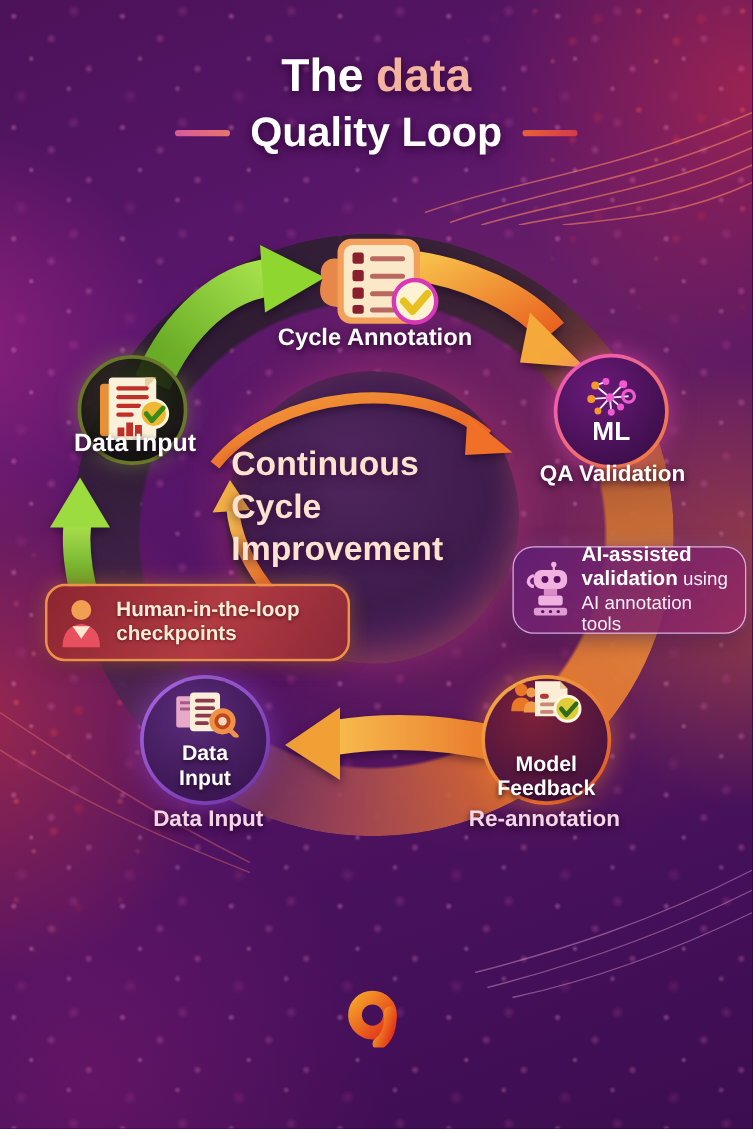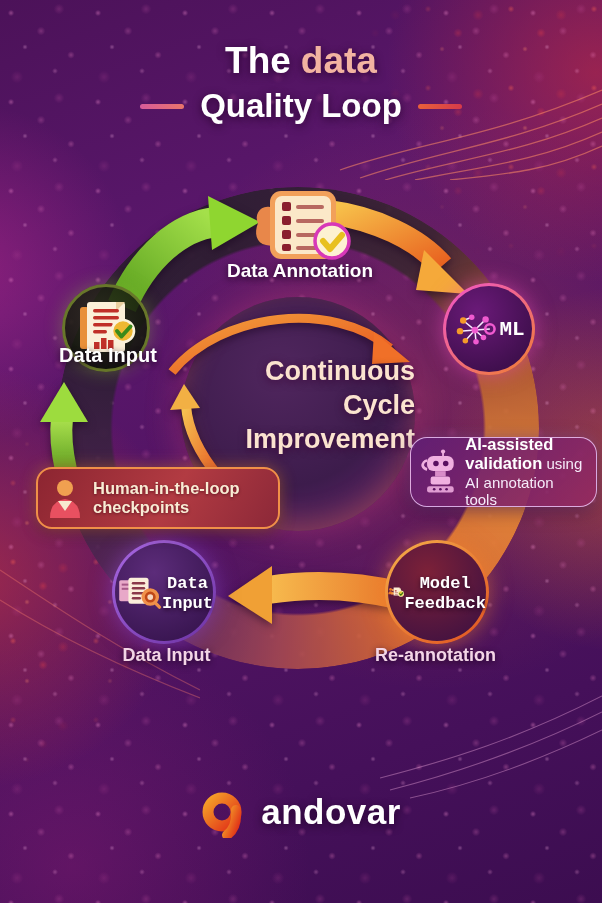--- a/index.html
+++ b/index.html
@@ -58,22 +58,22 @@
   .inner-disc{position:absolute;left:181px;top:297px;width:234px;height:234px;border-radius:50%;
     background:radial-gradient(circle at 42% 32%, #50265e 0%, #3d1c4c 55%, #5a2266 82%, #7a2c6e 100%);
     box-shadow:0 0 34px rgba(220,70,130,.35), inset 0 -10px 26px rgba(242,120,60,.28);}
   .arrow{position:absolute;pointer-events:none;filter:drop-shadow(0 3px 4px rgba(20,0,25,.5));}
   
   .node-label{position:absolute;text-align:center;color:#fff;font-weight:700;
     text-shadow:0 2px 6px rgba(30,0,35,.9);}
   .sub-label{position:absolute;text-align:center;color:#f3d5e6;font-weight:600;font-size:18px;
     text-shadow:0 2px 6px rgba(30,0,35,.85);}
   .circle-node{position:absolute;border-radius:50%;padding:3px;box-sizing:border-box;}
-  .circle-node .inner{width:100%;height:100%;border-radius:50%;display:flex;flex-direction:row;
-    align-items:center;justify-content:center;font-family:Liberation Mono, monospace;}
+  .circle-node .inner{width:100%;height:100%;border-radius:50%;display:flex;flex-direction:column;
+    align-items:center;justify-content:center;}
   .qa{left:443px;top:283px;width:92px;height:92px;
     background:linear-gradient(140deg,#f054cc,#f08030);box-shadow:0 0 20px rgba(240,80,190,.5);}
   .qa .inner{background:radial-gradient(circle at 36% 30%, #6a1a78, #400f4e 75%);}
   .qa .ml{color:#fff;font-weight:800;font-size:21px;margin-top:1px;}
   .mf{left:385px;top:540px;width:104px;height:104px;
     background:linear-gradient(140deg,#f5b04a,#e05020);box-shadow:0 0 22px rgba(242,130,45,.55);}
   .mf .inner{background:radial-gradient(circle at 40% 30%, #7c2138, #471340 78%);justify-content:space-between;}
   .mf .txt,.di .txt{color:#fff;font-weight:800;font-size:17px;line-height:1.15;text-align:center;
     text-shadow:0 2px 4px rgba(30,0,30,.8);margin-top:3px;}
   .di{left:112px;top:540px;width:104px;height:104px;
@@ -91,21 +91,21 @@
   .ai-box .t1{font-size:16.5px;font-weight:800;color:#fff;line-height:1.18;}
   .ai-box .t2{font-size:15px;color:#f6ebfa;line-height:1.18;}
   .ai-box .t2 .b{font-weight:800;font-size:16.5px;color:#fff;}
   .hitl-box{left:36px;top:467px;width:244px;height:62px;border-radius:16px;gap:11px;padding:0 10px;
     border:2px solid #f09048;
     background:linear-gradient(120deg,#8c2531,#b23b42 55%,#8c2838);
     box-shadow:0 0 16px rgba(242,145,60,.45), 0 4px 14px rgba(30,0,30,.5);}
   .hitl-box .txt{font-size:16.5px;font-weight:700;color:#f8ecd4;line-height:1.18;
     text-shadow:0 1px 3px rgba(60,0,20,.6);}
   
-  .center-text{position:absolute;left:185px;top:354px;width:230px;text-align:right;
+  .center-text{position:absolute;left:185px;top:354px;width:230px;text-align:left;
     font-size:27px;font-weight:800;color:#fbe3cf;line-height:1.26;
     text-shadow:0 2px 9px rgba(55,0,50,.85);z-index:7;}
   
   .top-icon{position:absolute;left:252px;top:189px;}
   
   .footer{position:absolute;left:0;top:786px;width:602px;display:flex;align-items:center;
     justify-content:center;gap:12px;}
   .brand{color:#fff;font-weight:700;font-size:35px;letter-spacing:.5px;
     text-shadow:0 2px 8px rgba(30,0,35,.8);}
 </style>
@@ -226,41 +226,42 @@
       <rect x="30" y="27" width="9" height="9" rx="2" fill="#8a1f2e"></rect>
       <rect x="44" y="30" width="28" height="4" rx="2" fill="#b86860"></rect>
       <rect x="30" y="41" width="9" height="9" rx="2" fill="#8a1f2e"></rect>
       <rect x="44" y="44" width="28" height="4" rx="2" fill="#b86860"></rect>
       <rect x="30" y="55" width="9" height="7" rx="2" fill="#8a1f2e"></rect>
       <rect x="44" y="57" width="22" height="4" rx="2" fill="#b86860"></rect>
     </g>
     <circle cx="80" cy="52" r="17" fill="#fdf2d2" stroke="#d838b8" stroke-width="3.5"></circle>
     <path d="M71 52 l7 8 l12 -14" fill="none" stroke="#e8c020" stroke-width="6" stroke-linecap="round" stroke-linejoin="round"></path>
   </svg>
-  <div class="node-label" style="left:200px;top:260px;width:200px;font-size:19px">Data Annotation</div>
+  <div class="node-label" style="left:200px;top:260px;width:200px;font-size:19px">Cycle Annotation</div>
 
   <div class="circle-node qa">
     <div class="inner">
       <svg width="46" height="32" viewBox="0 0 38 30">
         <g stroke="#f8eaff" stroke-width="1.4" fill="none">
           <path d="M18 16 L7 7 M18 16 L4 17 M18 16 L9 26 M18 16 L19 27 M18 16 L28 6 M18 16 L32 15 M18 16 L26 23 M7 7 L15 4"></path>
         </g>
         <circle cx="7" cy="7" r="3" fill="#f59a2a"></circle>
         <circle cx="4" cy="17" r="3" fill="#f59a2a"></circle>
         <circle cx="9" cy="26" r="2.6" fill="#f59a2a"></circle>
         <circle cx="15" cy="4" r="2.6" fill="#f05ad0"></circle>
         <circle cx="18" cy="16" r="3.2" fill="#f05ad0"></circle>
         <circle cx="19" cy="27" r="2.6" fill="#f05ad0"></circle>
         <circle cx="28" cy="6" r="3" fill="#f05ad0"></circle>
         <circle cx="32" cy="15" r="4.4" fill="none" stroke="#f05ad0" stroke-width="2.4"></circle>
         <circle cx="26" cy="23" r="2.6" fill="#f05ad0"></circle>
       </svg>
       <div class="ml">ML</div>
     </div>
   </div>
+  <div class="node-label" style="left:425px;top:369px;width:130px;font-size:18px">QA Validation</div>
 
   <div class="callout ai-box">
     <svg width="38" height="48" viewBox="0 0 42 52">
       <line x1="26" y1="3" x2="26" y2="9" stroke="#f0b0e0" stroke-width="2"></line>
       <circle cx="26" cy="3" r="2.4" fill="#f0b0e0"></circle>
       <rect x="8" y="8" width="30" height="17" rx="7" fill="#f0b0e0"></rect>
       <circle cx="18" cy="16.5" r="3.1" fill="#5a1060"></circle>
       <circle cx="29" cy="16.5" r="3.1" fill="#5a1060"></circle>
       <path d="M8 13 a6 6 0 0 0 -5 6 a6 6 0 0 0 5 4" fill="none" stroke="#f0b0e0" stroke-width="3"></path>
       <rect x="17" y="25" width="12" height="6" fill="#d88cc8"></rect>
@@ -363,15 +364,14 @@
     <svg width="48" height="52" viewBox="0 0 48 52">
       <defs>
           <linearGradient id="gLogo" x1="0" y1="0" x2="1" y2="1">
         <stop offset="0" stop-color="#f5a028"></stop>
             <stop offset="1" stop-color="#e03018"></stop>
           </linearGradient>
         </defs>
       <circle cx="21" cy="26" r="14" fill="none" stroke="url(#gLogo)" stroke-width="11"></circle>
       <path d="M35 24 C 36 36, 33 44, 26 49" fill="none" stroke="url(#gLogo)" stroke-width="10" stroke-linecap="round"></path>
     </svg>
-    <div class="brand">andovar</div>
   </div>
 </div>
 
 </body></html>

